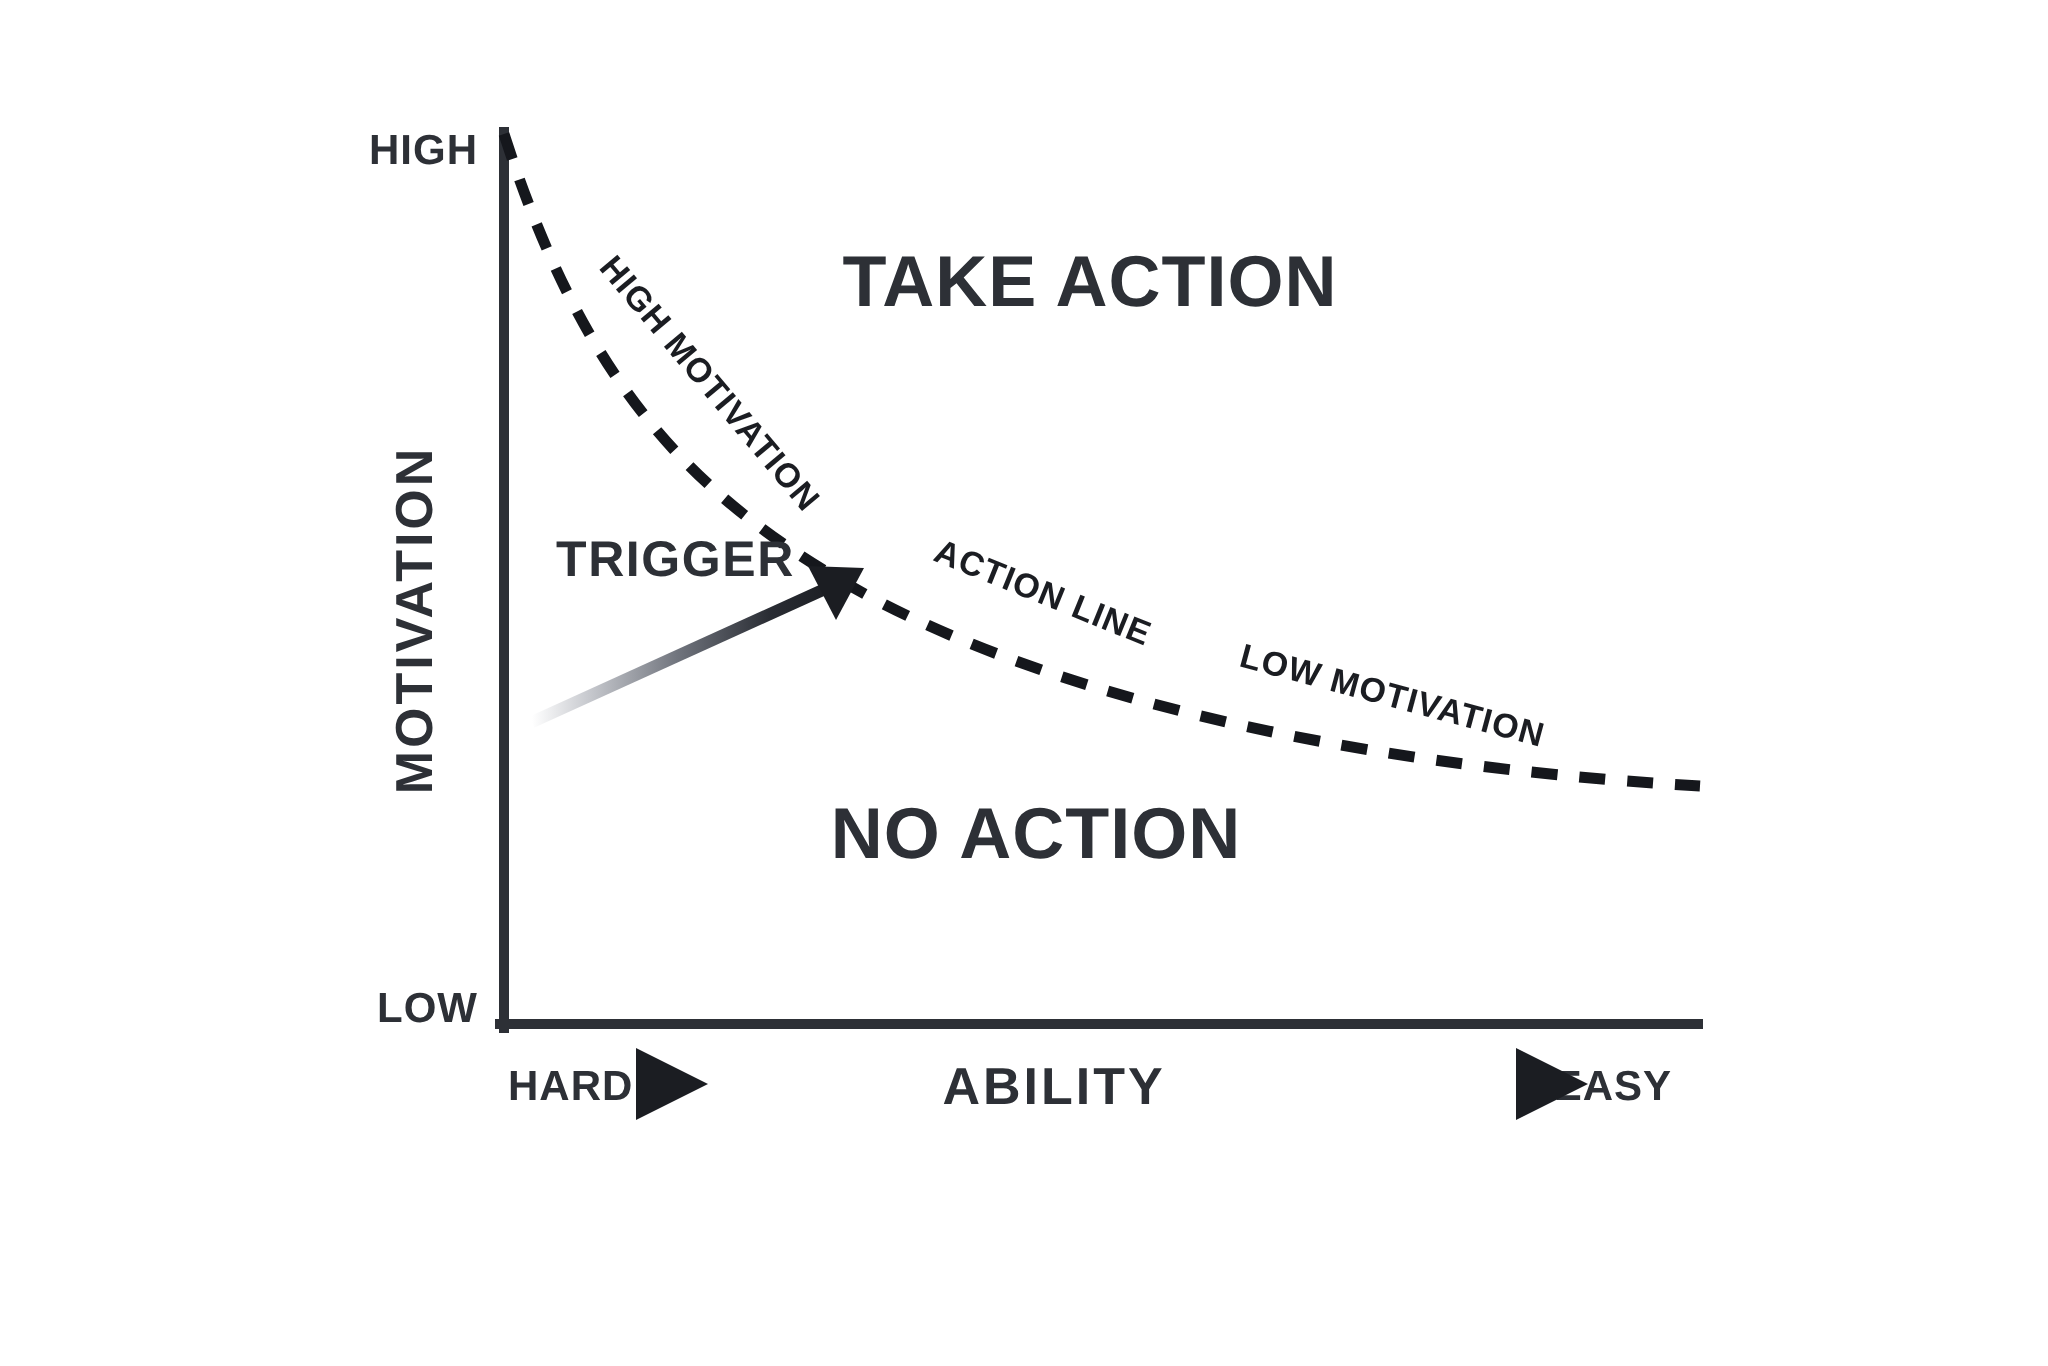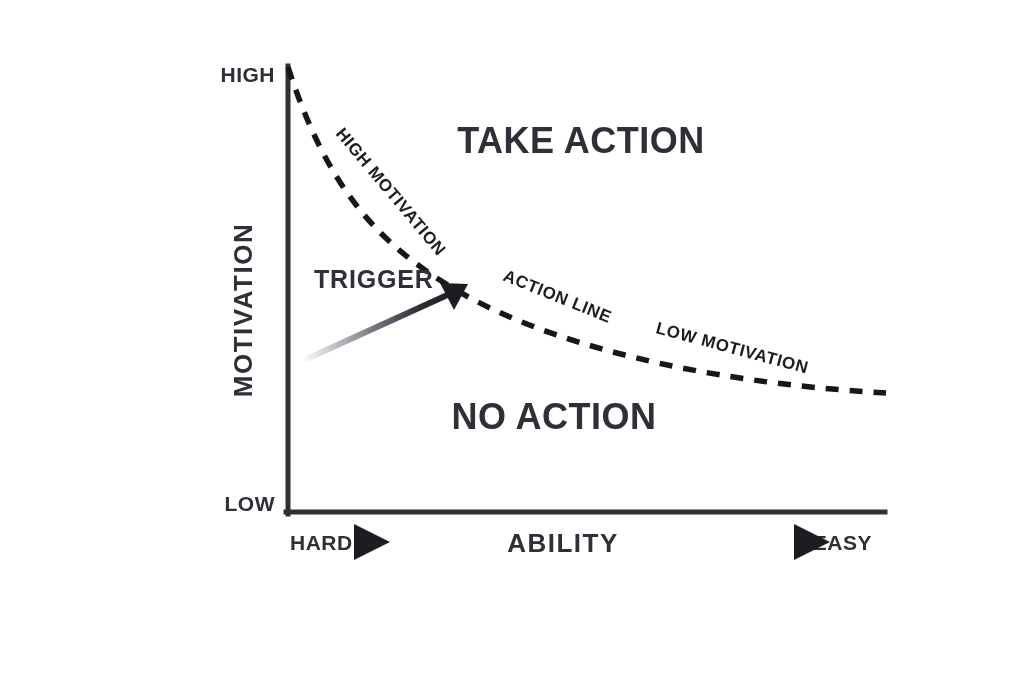--- a/index.html
+++ b/index.html
@@ -12,21 +12,20 @@
     font-family: "Liberation Sans", sans-serif;
     width: 1024px;
     height: 683px;
     overflow: hidden;
   }
   #stage {
     position: relative;
     width: 816px;
     height: 683px;
     background: #ffffff;
-    margin-left: 36px;
   }
   #diagram-svg {
     position: absolute;
     left: 0;
     top: 0;
     width: 1024px;
     height: 683px;
   }
   .svg-label {
     font-family: "Liberation Sans", sans-serif;

